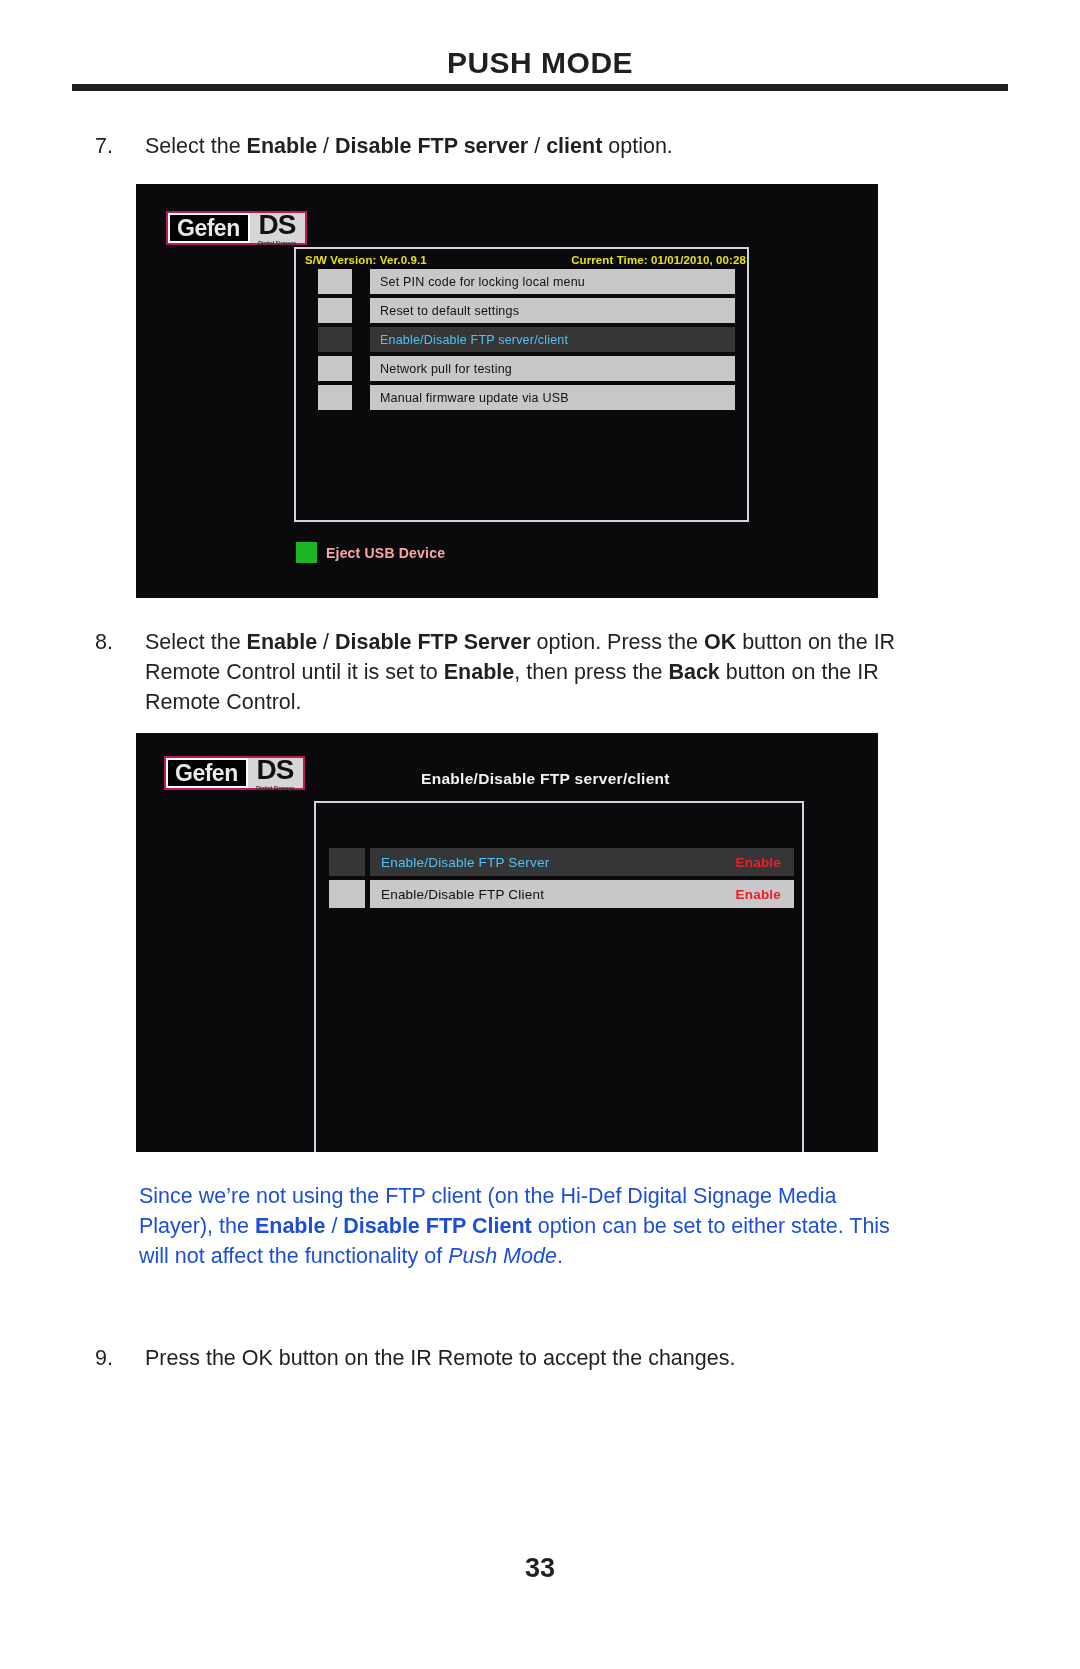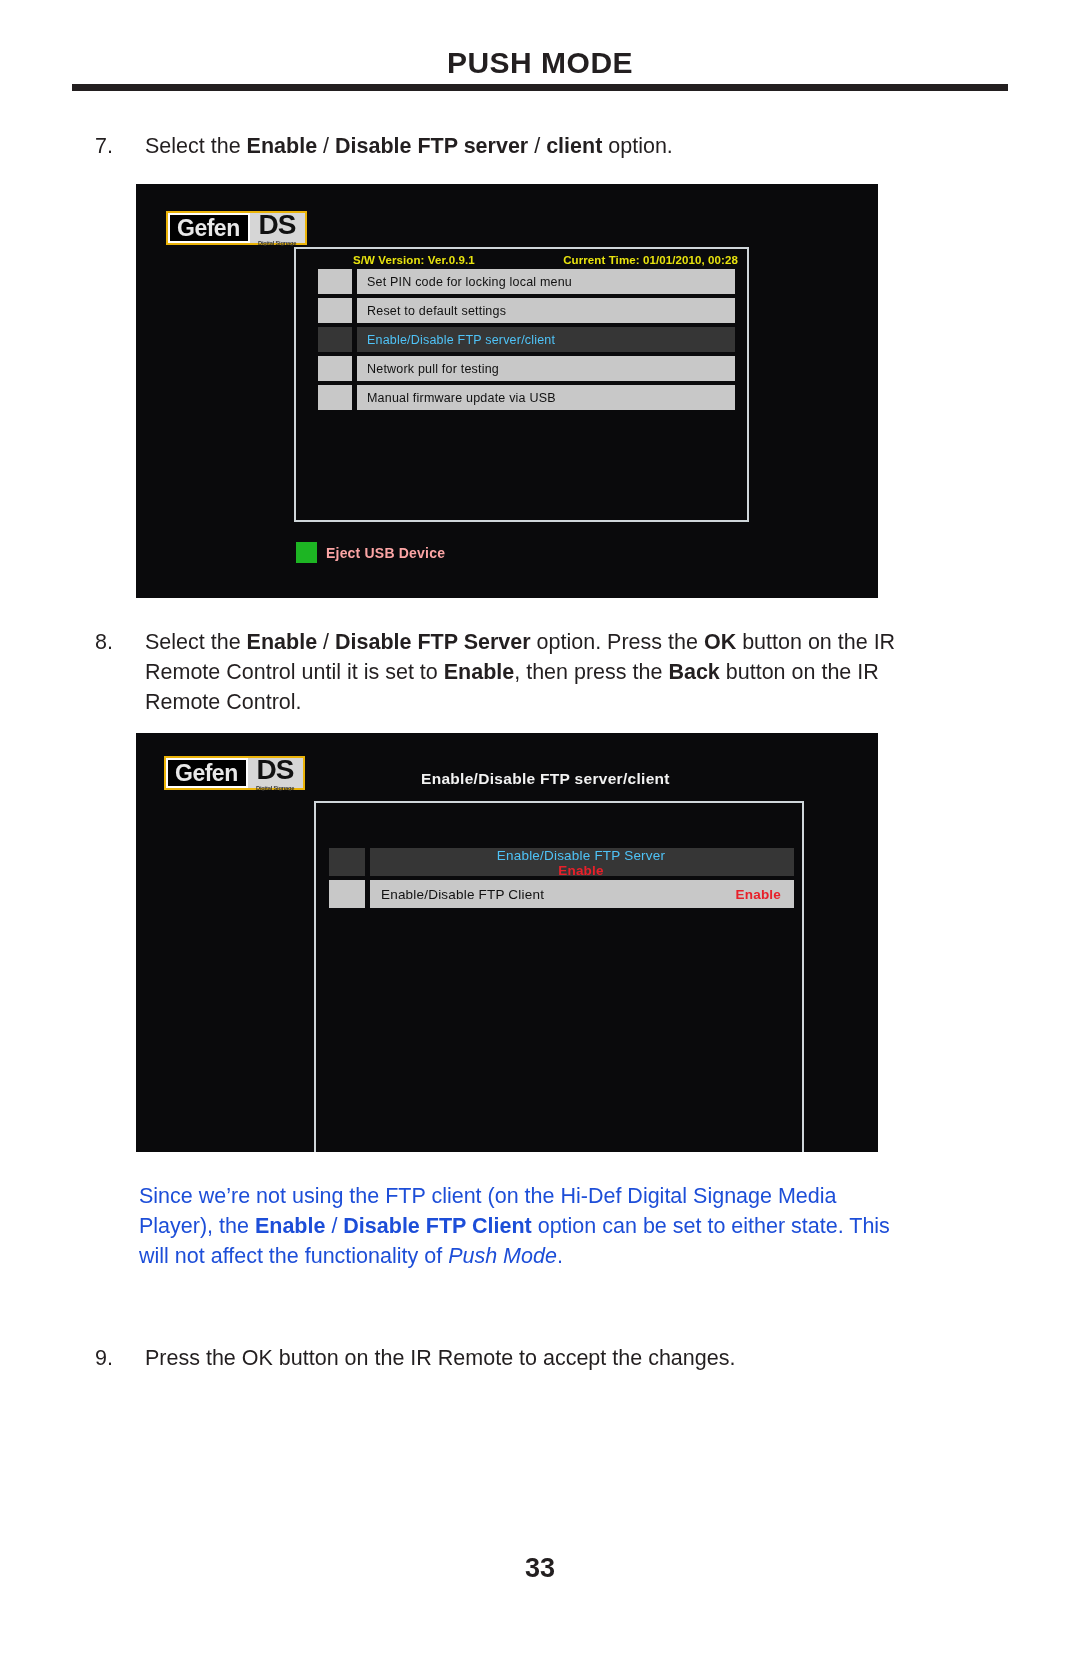--- a/index.html
+++ b/index.html
@@ -75,21 +75,21 @@
     overflow: hidden;
   }
   #osd-menu  { left: 136px; top: 184px;  width: 742px; height: 414px; }
   #osd-ftp   { left: 136px; top: 733px;  width: 742px; height: 419px; }
 
   
   .logo {
     position: absolute;
     display: flex;
     align-items: stretch;
-    background: #eab308;
+    background: #be185d;
     padding: 2px;
     height: 34px;
   }
   .logo .gefen {
     background: #000000;
     border: 2px solid #ffffff;
     color: #e8e8e8;
     font-size: 23px;
     font-weight: bold;
     letter-spacing: -0.5px;
@@ -128,35 +128,35 @@
     position: absolute;
     left: 158px; top: 63px;
     width: 455px; height: 275px;
     border: 2px solid #cfd6da;
     background: #0a0a0c;
   }
   .status-bar {
     display: flex;
     justify-content: space-between;
     align-items: center;
-    padding: 5px 9px 3px 9px;
+    padding: 5px 1px 3px 9px;
     color: #e8e30e;
     font-size: 11.5px;
     font-weight: bold;
     letter-spacing: 0.1px;
-    margin-left: 48px;
   }
   .menu-list {
     padding: 0 12px 0 22px;
   }
   .menu-row {
     display: flex;
     align-items: stretch;
     margin-bottom: 4px;
     height: 25px;
+    gap: 13px;
   }
   .menu-row .bullet {
     width: 34px;
     flex: 0 0 34px;
     background: #c8c8c8;
     margin-right: 5px;
   }
   .menu-row .label {
     flex: 1 1 auto;
     background: #c8c8c8;
@@ -235,21 +235,20 @@
     letter-spacing: 0.2px;
   }
   .ftp-row .value {
     color: #e8202a;
     font-weight: bold;
   }
   .ftp-row.selected .bullet { background: #363636; }
   .ftp-row.selected .label {
     background: #363636;
     color: #4fc3f7;
-    flex-direction: column;
   }
   .ftp-row.selected .value { color: #e8202a; }
 </style>
 </head>
 <body>
 
 <div class="page-header">
   <div class="title">PUSH MODE</div>
 </div>
 <div class="header-rule"></div>

